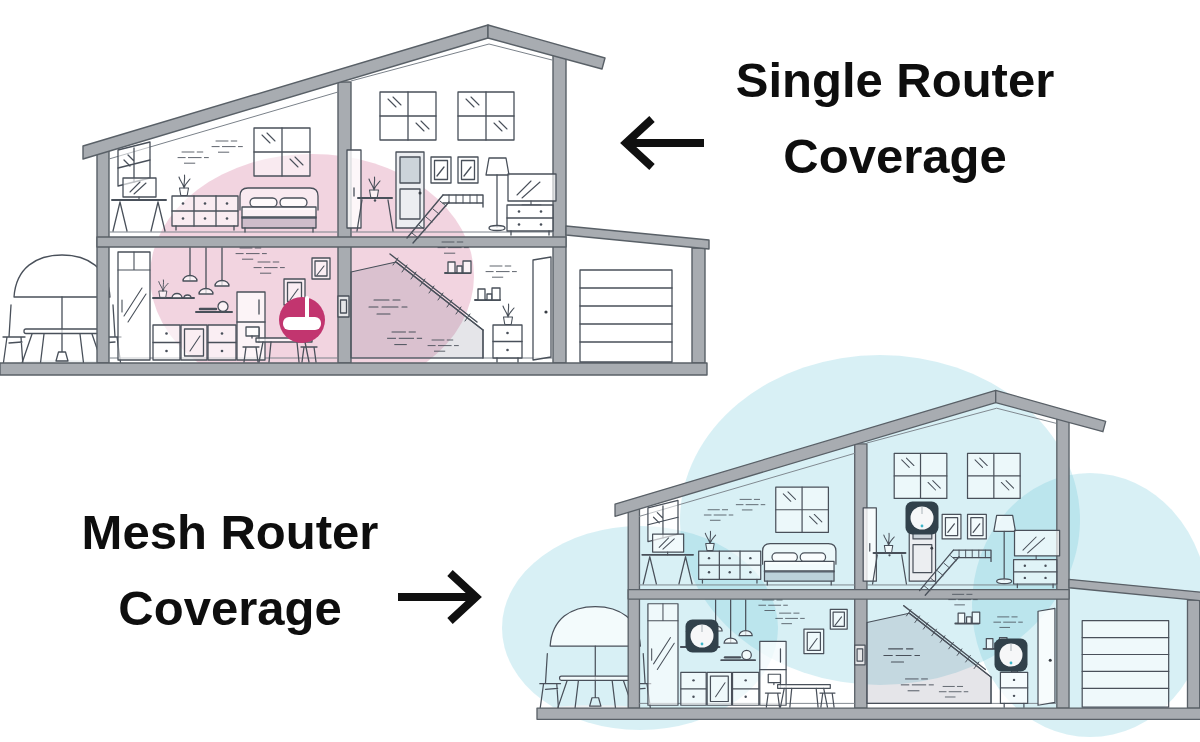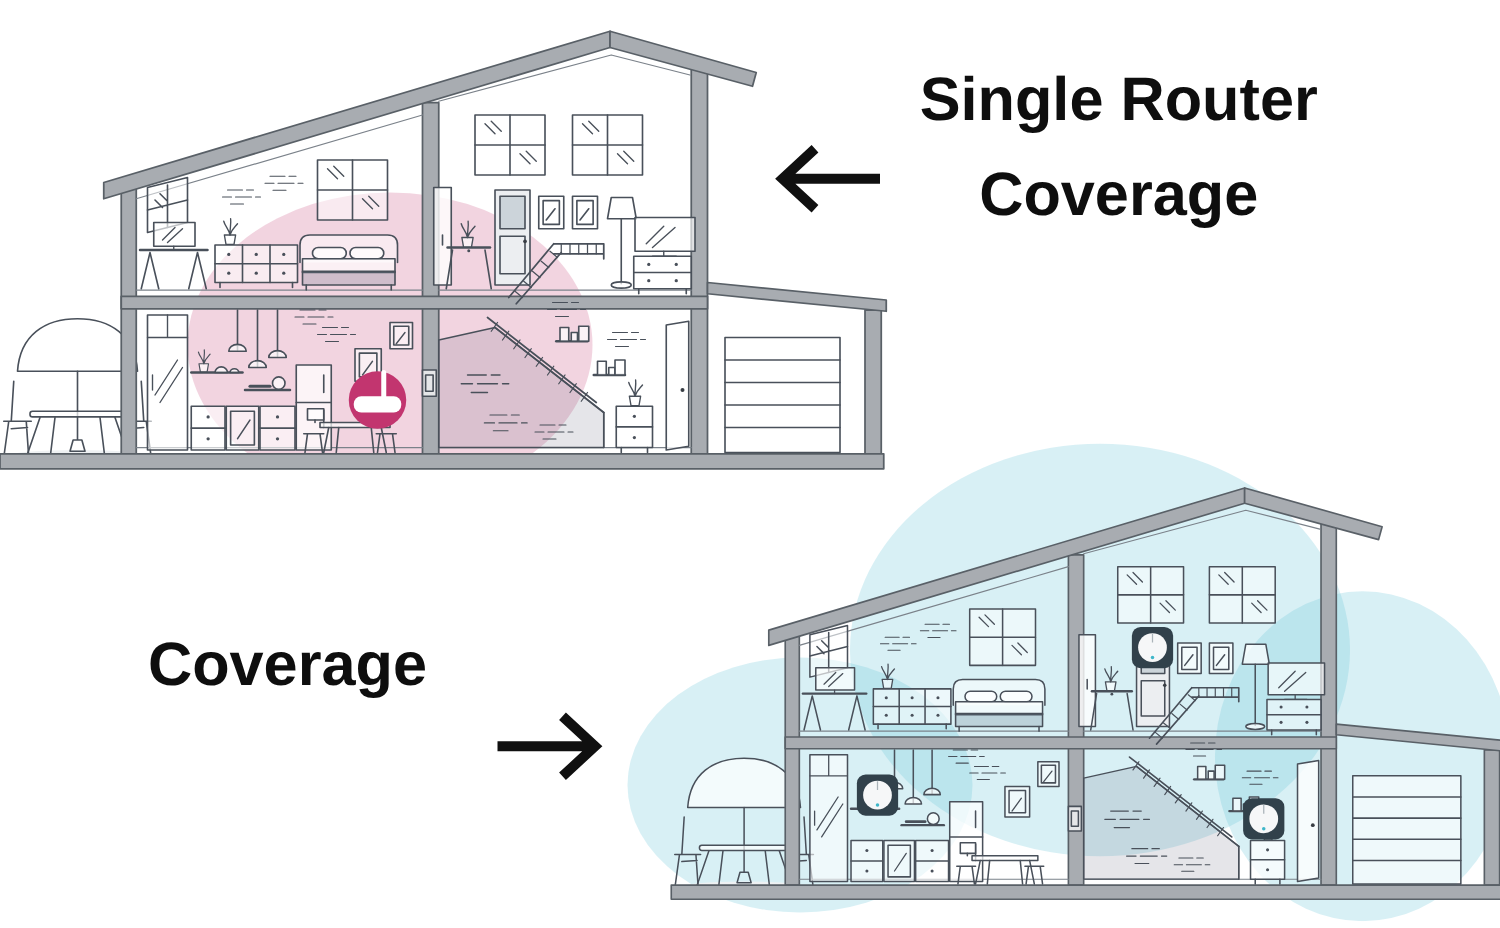--- a/index.html
+++ b/index.html
@@ -251,16 +251,17 @@
     <path d="M398,597 H474 M450,573 L476,597 L450,621"></path>
   </g>
 </svg>
 
 <div class="caption" id="label-top">
   <div>Single Router</div>
   <div>Coverage</div>
 </div>
 
 <div class="caption" id="label-bottom">
+  <div>Mesh Router</div>
   <div>Coverage</div>
 </div>
 
 </div>
 
 </body></html>

